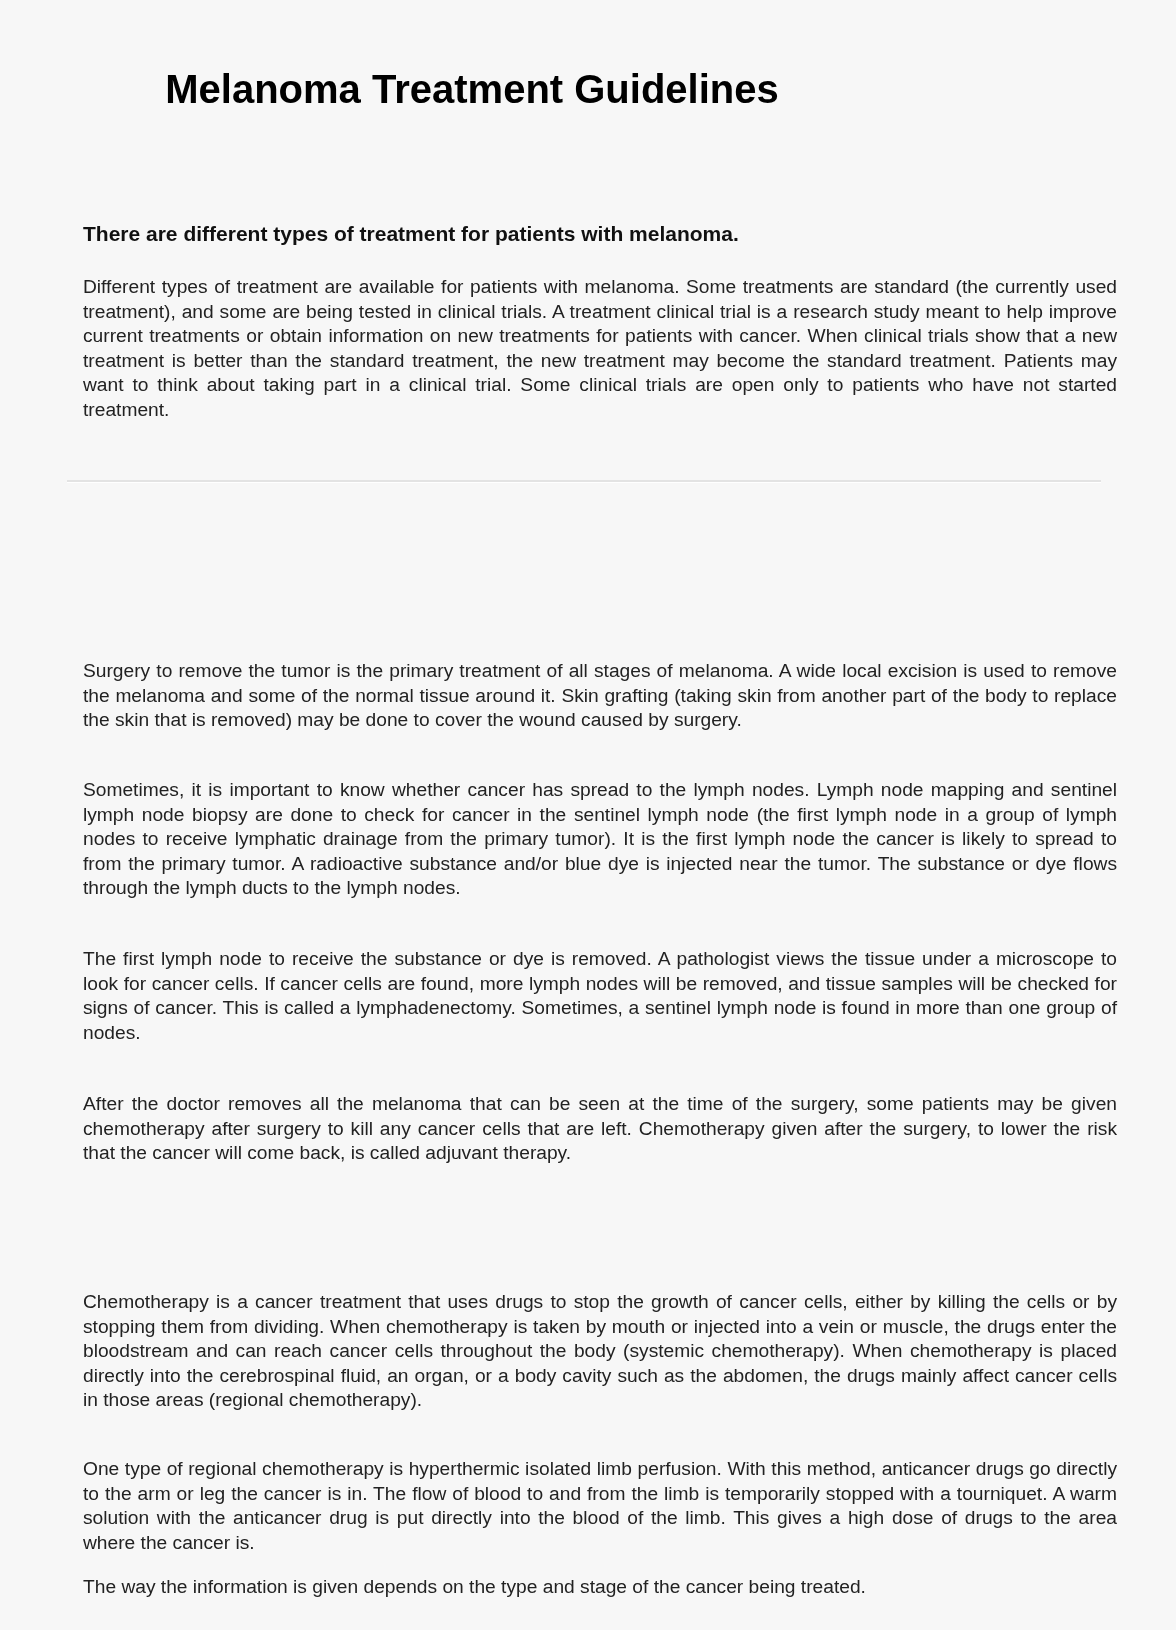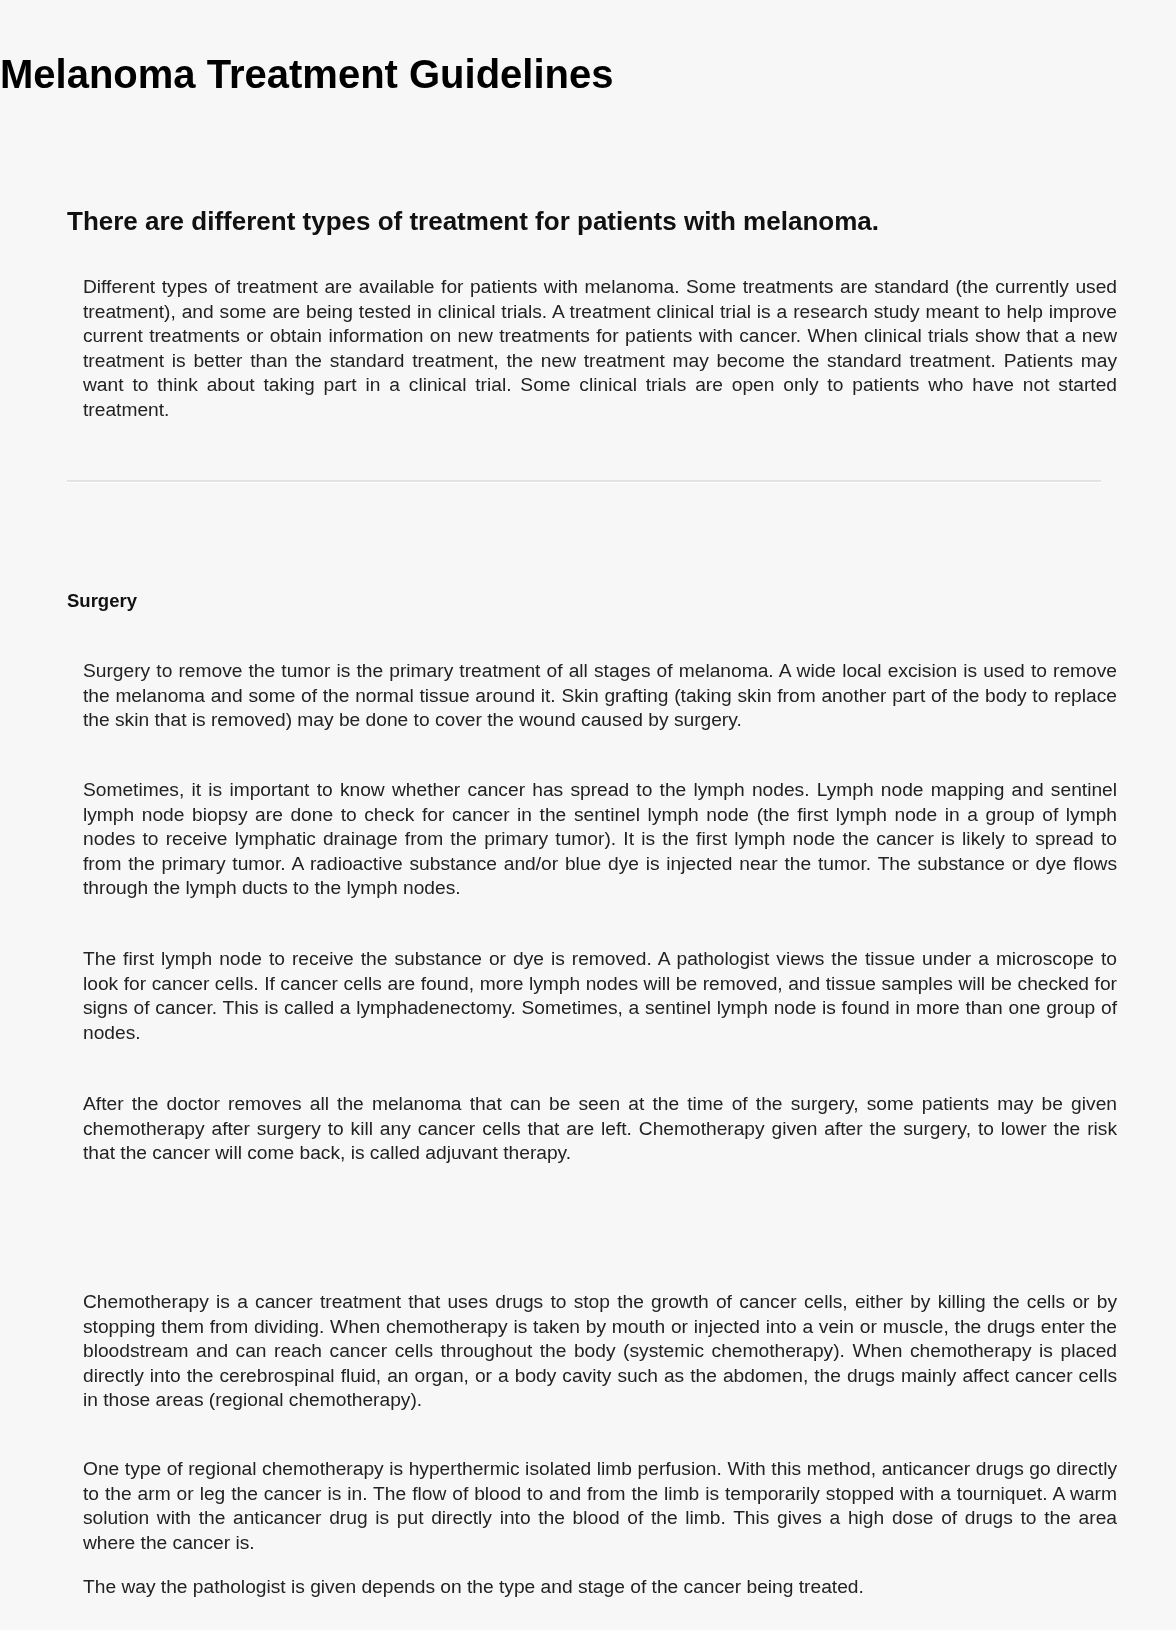--- a/index.html
+++ b/index.html
@@ -7,27 +7,27 @@
       width: 1176px;
       height: 1630px;
       background: #f7f7f7;
       color: #222;
       font-family: "Liberation Sans", sans-serif;
       overflow: hidden;
       position: relative;
     }
     .page { position: absolute; left: 0; top: 0; width: 1176px; height: 1630px; }
     .title {
-      position: absolute; left: 0; width: 944px; top: 52px;
-      text-align: left; font-weight: bold; font-size: 40px; color: #000;
+      position: absolute; left: 0; width: 944px; top: 67px;
+      text-align: center; font-weight: bold; font-size: 40px; color: #000;
       margin: 0; letter-spacing: 0px;
     }
     .content { position: absolute; left: 67px; width: 1034px; }
     h2 {
-      font-size: 26px; font-weight: bold; color: #111; margin: 0;
+      font-size: 21px; font-weight: bold; color: #111; margin: 16px;
     }
     h3 {
       font-size: 18.5px; font-weight: bold; color: #111; margin: 0;
     }
     p {
       font-size: 19.2px; line-height: 24.6px; margin: 16px;
       text-align: justify; color: #222;
     }
     .divider {
       position: absolute; left: 67px; width: 1034px; top: 480px;
@@ -39,22 +39,21 @@
 
 <div class="page">
   <h1 class="title">Melanoma Treatment Guidelines</h1>
 
   <h2 class="content" style="top:206px">There are different types of treatment for patients with melanoma.</h2>
   <p class="content" style="top:259px">Different types of treatment are available for patients with melanoma. Some treatments are standard (the currently used treatment), and some are being tested in clinical trials. A treatment clinical trial is a research study meant to help improve current treatments or obtain information on new treatments for patients with cancer. When clinical trials show that a new treatment is better than the standard treatment, the new treatment may become the standard treatment. Patients may want to think about taking part in a clinical trial. Some clinical trials are open only to patients who have not started treatment.</p>
 
   <div class="divider"></div>
 
 
-  <h3 class="content" style="top:590px">Surgery</h3>
   <p class="content" style="top:643px">Surgery to remove the tumor is the primary treatment of all stages of melanoma. A wide local excision is used to remove the melanoma and some of the normal tissue around it. Skin grafting (taking skin from another part of the body to replace the skin that is removed) may be done to cover the wound caused by surgery.</p>
   <p class="content" style="top:762px">Sometimes, it is important to know whether cancer has spread to the lymph nodes. Lymph node mapping and sentinel lymph node biopsy are done to check for cancer in the sentinel lymph node (the first lymph node in a group of lymph nodes to receive lymphatic drainage from the primary tumor). It is the first lymph node the cancer is likely to spread to from the primary tumor. A radioactive substance and/or blue dye is injected near the tumor. The substance or dye flows through the lymph ducts to the lymph nodes.</p>
   <p class="content" style="top:931px">The first lymph node to receive the substance or dye is removed. A pathologist views the tissue under a microscope to look for cancer cells. If cancer cells are found, more lymph nodes will be removed, and tissue samples will be checked for signs of cancer. This is called a lymphadenectomy. Sometimes, a sentinel lymph node is found in more than one group of nodes.</p>
   <p class="content" style="top:1076px">After the doctor removes all the melanoma that can be seen at the time of the surgery, some patients may be given chemotherapy after surgery to kill any cancer cells that are left. Chemotherapy given after the surgery, to lower the risk that the cancer will come back, is called adjuvant therapy.</p>
 
   <p class="content" style="top:1274px">Chemotherapy is a cancer treatment that uses drugs to stop the growth of cancer cells, either by killing the cells or by stopping them from dividing. When chemotherapy is taken by mouth or injected into a vein or muscle, the drugs enter the bloodstream and can reach cancer cells throughout the body (systemic chemotherapy). When chemotherapy is placed directly into the cerebrospinal fluid, an organ, or a body cavity such as the abdomen, the drugs mainly affect cancer cells in those areas (regional chemotherapy).</p>
   <p class="content" style="top:1441px">One type of regional chemotherapy is hyperthermic isolated limb perfusion. With this method, anticancer drugs go directly to the arm or leg the cancer is in. The flow of blood to and from the limb is temporarily stopped with a tourniquet. A warm solution with the anticancer drug is put directly into the blood of the limb. This gives a high dose of drugs to the area where the cancer is.</p>
-  <p class="content" style="top:1559px">The way the pathologist is given depends on the type and stage of the cancer being treated.</p>
+  <p class="content" style="top:1559px">The way the information is given depends on the type and stage of the cancer being treated.</p>
 </div>
 
 </body></html>

